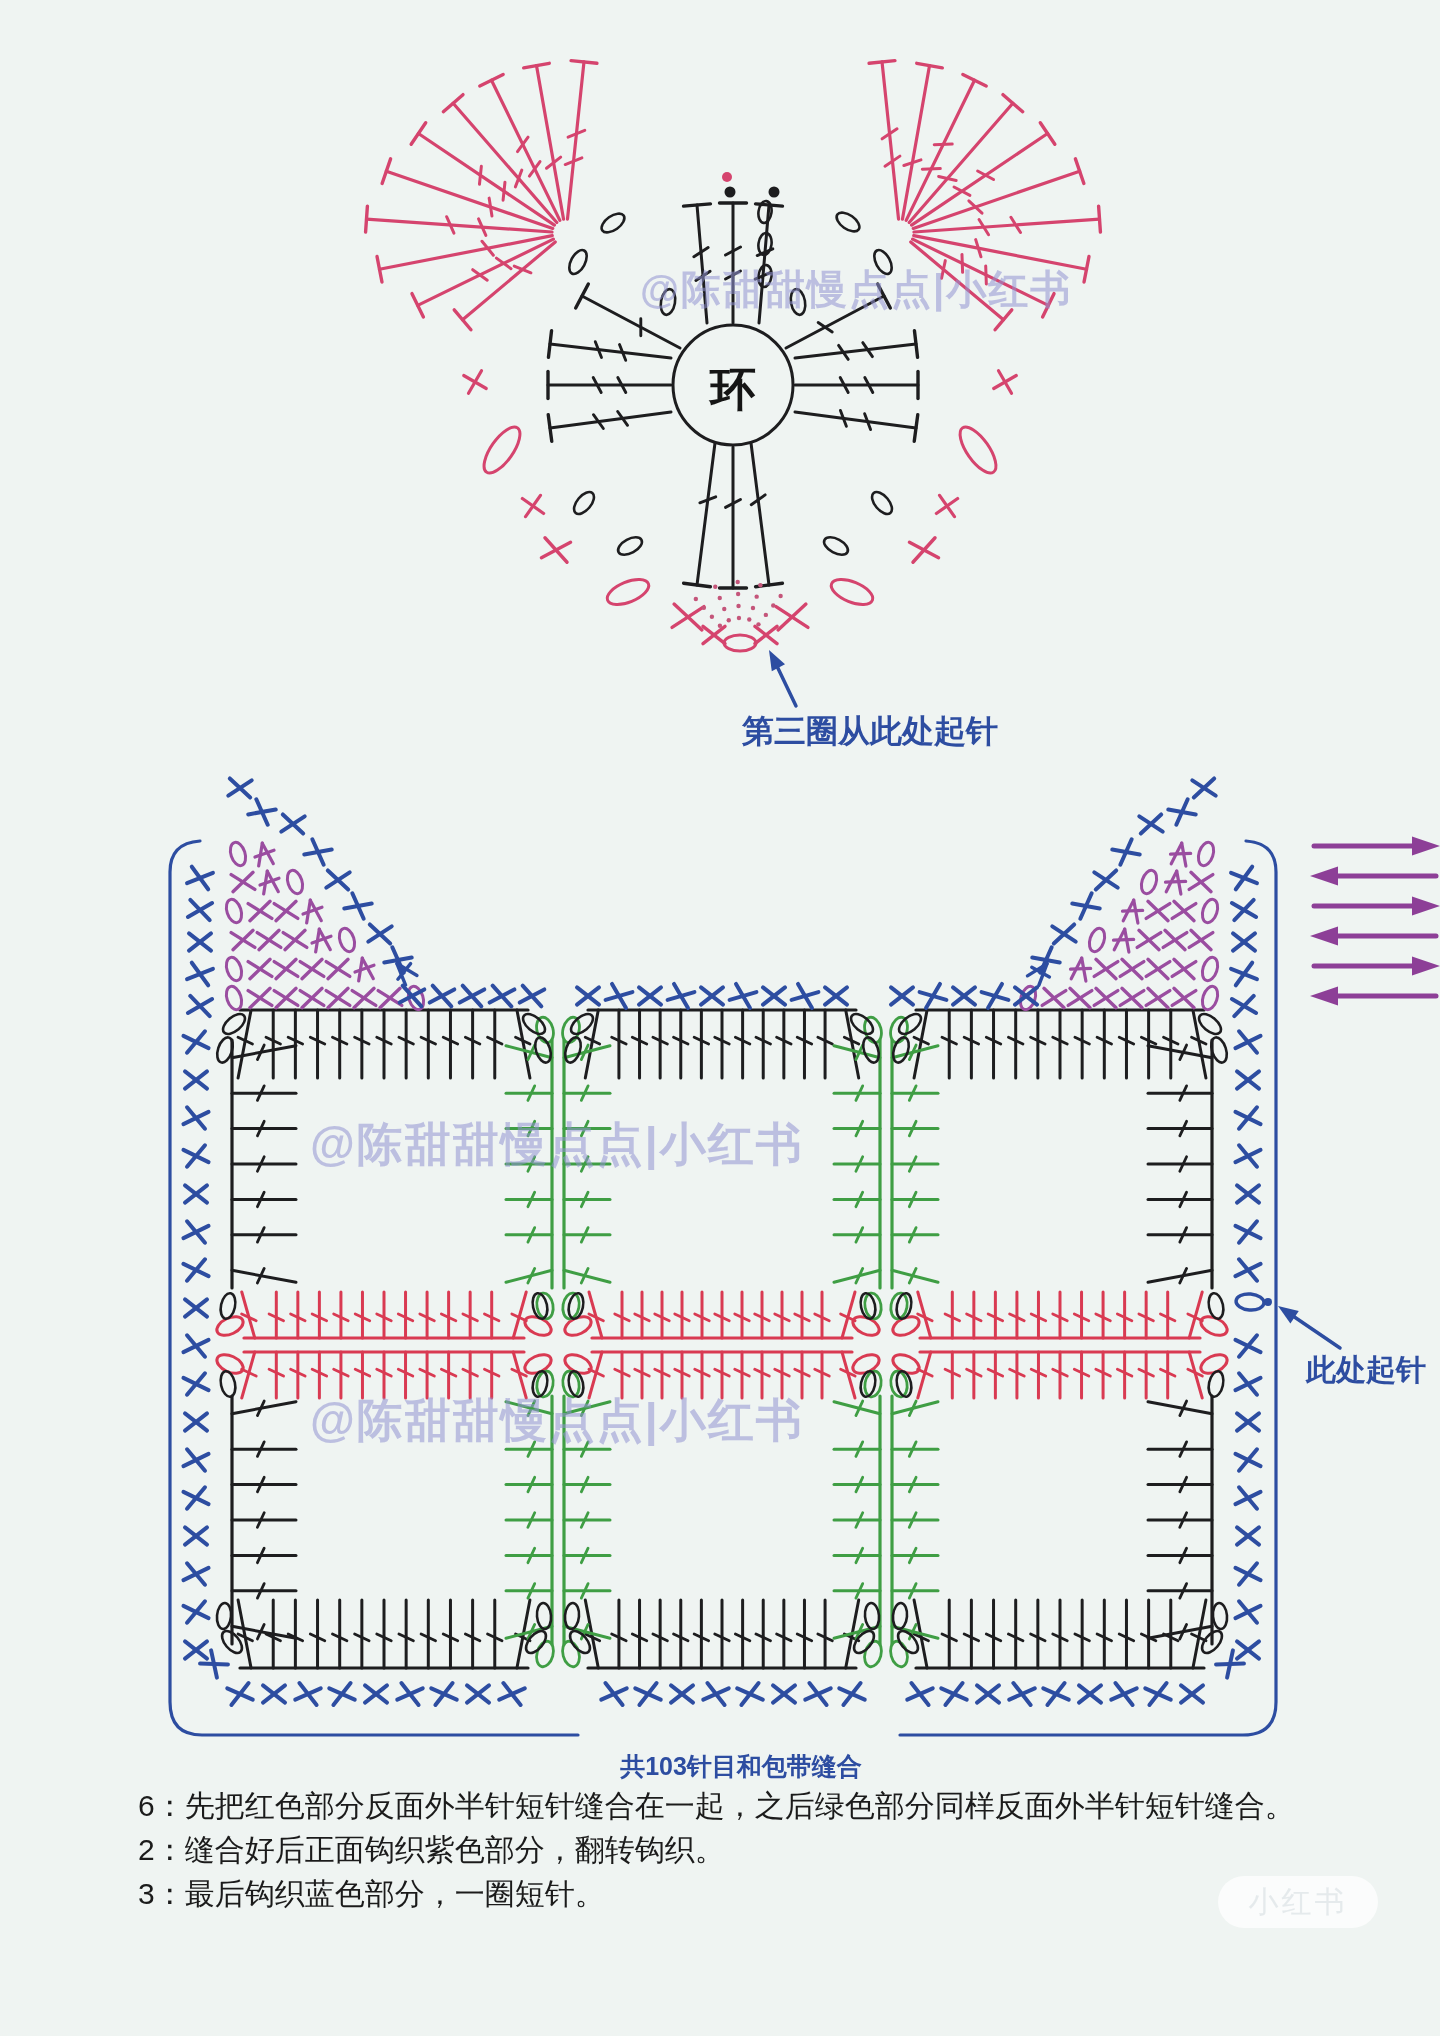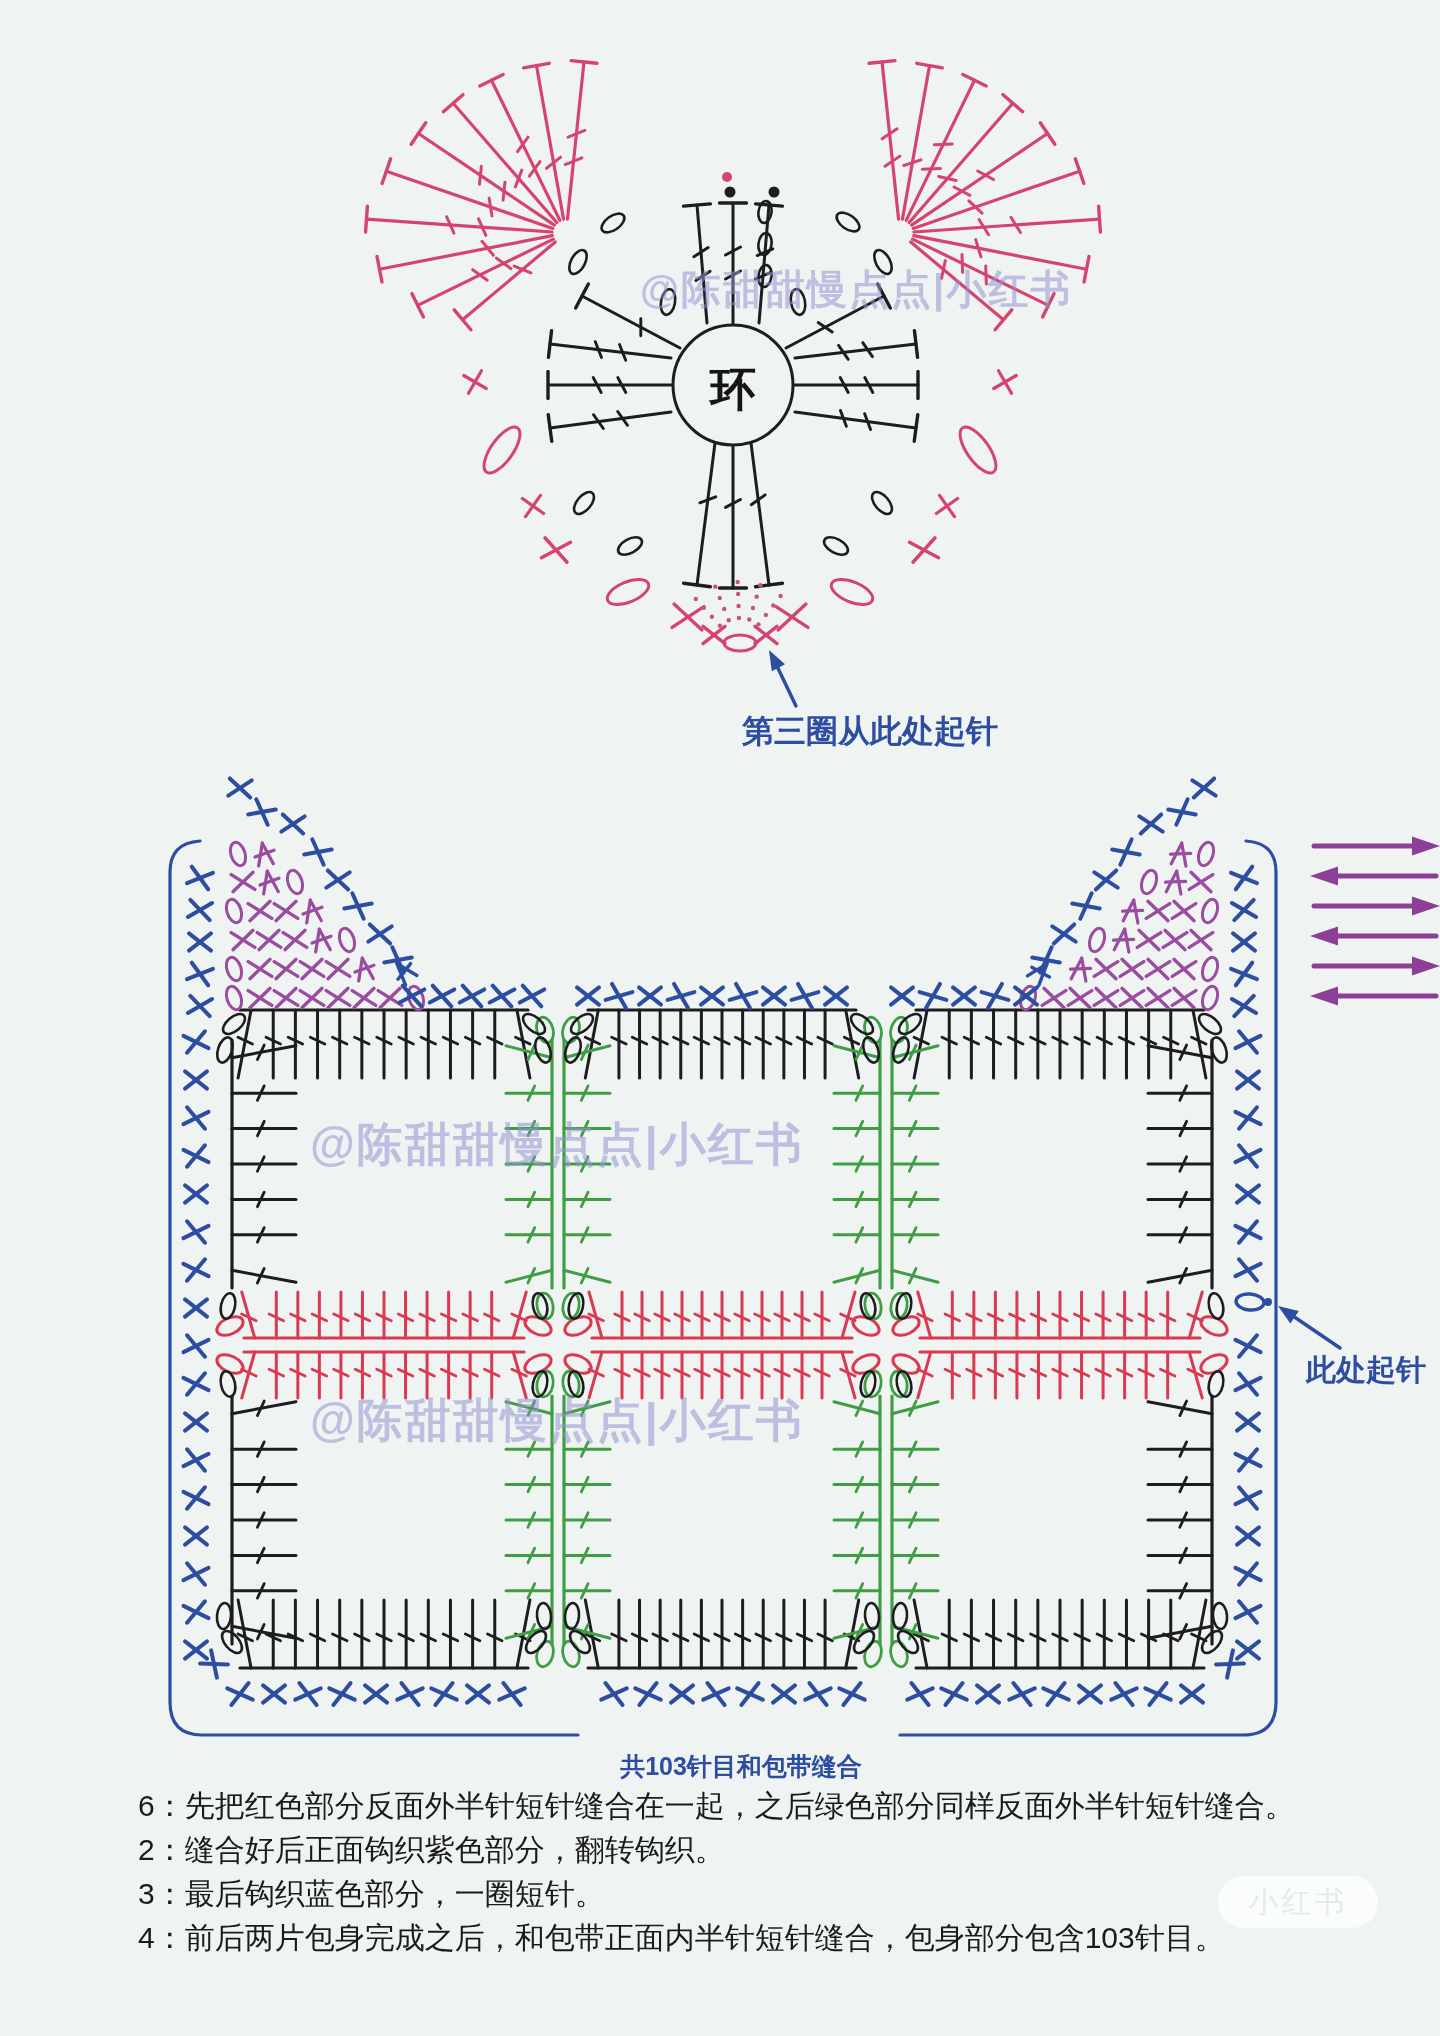--- a/index.html
+++ b/index.html
@@ -1131,18 +1131,17 @@
   <div class="abs wm" style="left:310px;top:1390px;font-size:46px;">@陈甜甜慢点点|小红书</div>
 
   <div class="abs ann" style="left:1306px;top:1338px;font-size:30px;margin-top:12px;">此处起针</div>
 
   <div class="abs ann" style="left:585px;top:1718px;width:312px;text-align:center;font-size:25px;margin-top:32px;">共103针目和包带缝合</div>
 
   <div class="abs" style="left:138px;top:1784px;">
     <div class="instr">6：先把红色部分反面外半针短针缝合在一起，之后绿色部分同样反面外半针短针缝合。</div>
     <div class="instr">2：缝合好后正面钩织紫色部分，翻转钩织。</div>
     <div class="instr">3：最后钩织蓝色部分，一圈短针。</div>
-    <div class="instr">4：前后两片包身完成之后，和包带正面内半针短针缝合，包身部分包含103针目。</div>
   </div>
 
   <div class="abs badge" style="left:1218px;top:1876px;">小红书</div>
 
 </div>
 
 </body></html>

